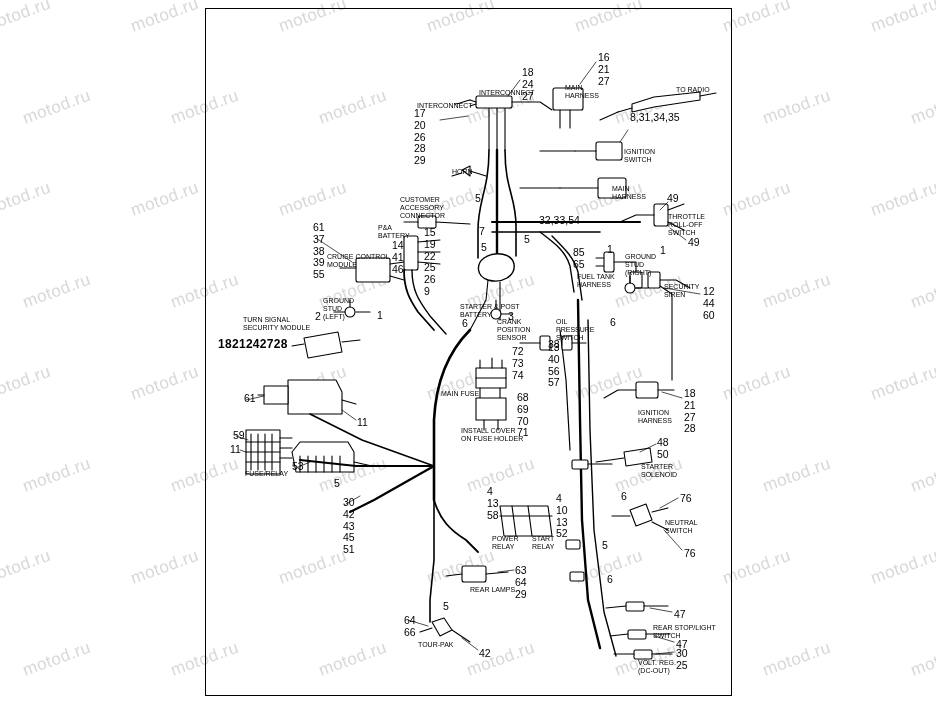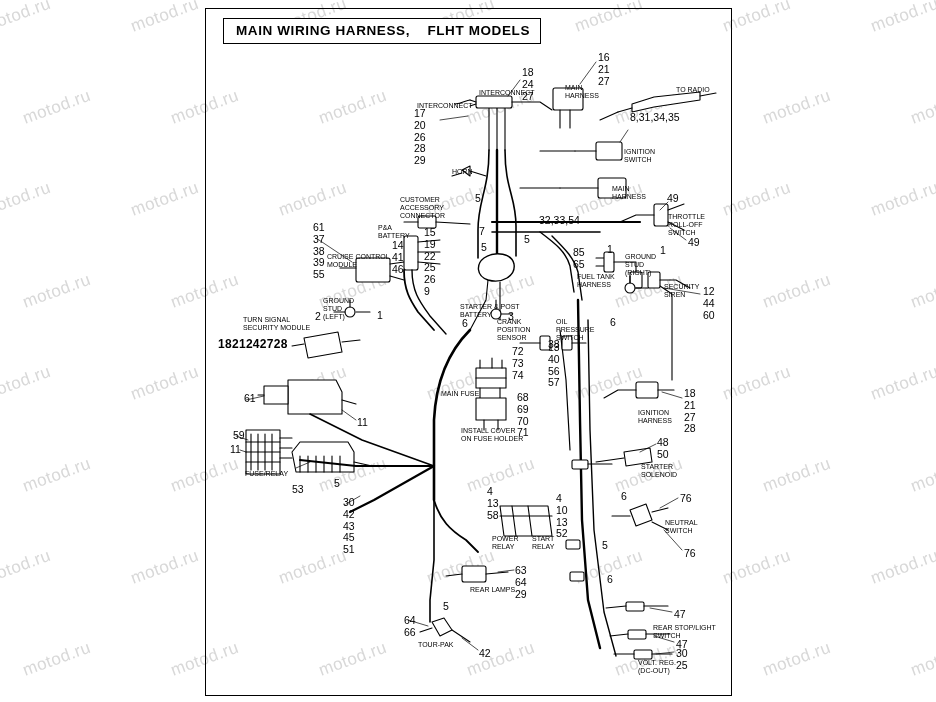--- a/index.html
+++ b/index.html
@@ -308,21 +308,20 @@
         <path d="M672 612 L650 608"></path>
         <path d="M674 642 L654 636"></path>
         <path d="M674 652 L656 654"></path>
         <path d="M678 498 L660 508"></path>
         <path d="M682 550 L664 530"></path>
       </g>
     </g>
   </svg>
 
   <div id="frame"></div>
-  <div id="title-bar">MAIN WIRING HARNESS,    FLHT MODELS</div>
 
   <div id="labels">
       <div class="lbl" style="left: 479px; top: 89px;">INTERCONNECT</div>
       <div class="lbl" style="left: 417px; top: 102px;">INTERCONNECT</div>
       <div class="lbl" style="left: 565px; top: 84px;">MAIN
 HARNESS</div>
       <div class="lbl" style="left: 676px; top: 86px;">TO RADIO</div>
       <div class="lbl" style="left: 624px; top: 148px;">IGNITION
 SWITCH</div>
       <div class="lbl" style="left: 612px; top: 185px;">MAIN
@@ -439,21 +438,21 @@
 27
 28</div>
       <div class="num mid" style="left: 517px; top: 392px;">68
 69
 70
 71</div>
       <div class="num mid" style="left: 244px; top: 393px;">61</div>
       <div class="num mid" style="left: 357px; top: 417px;">11</div>
       <div class="num mid" style="left: 233px; top: 430px;">59</div>
       <div class="num mid" style="left: 230px; top: 444px;">11</div>
-      <div class="num mid" style="left: 292px; top: 484px; text-align: center;">53</div>
+      <div class="num mid" style="left: 292px; top: 461px; text-align: center;">53</div>
       <div class="num mid" style="left: 334px; top: 478px;">5</div>
       <div class="num mid" style="left: 657px; top: 437px;">48
 50</div>
       <div class="num mid" style="left: 487px; top: 486px;">4
 13
 58</div>
       <div class="num mid" style="left: 556px; top: 493px;">4
 10
 13
 52</div>

